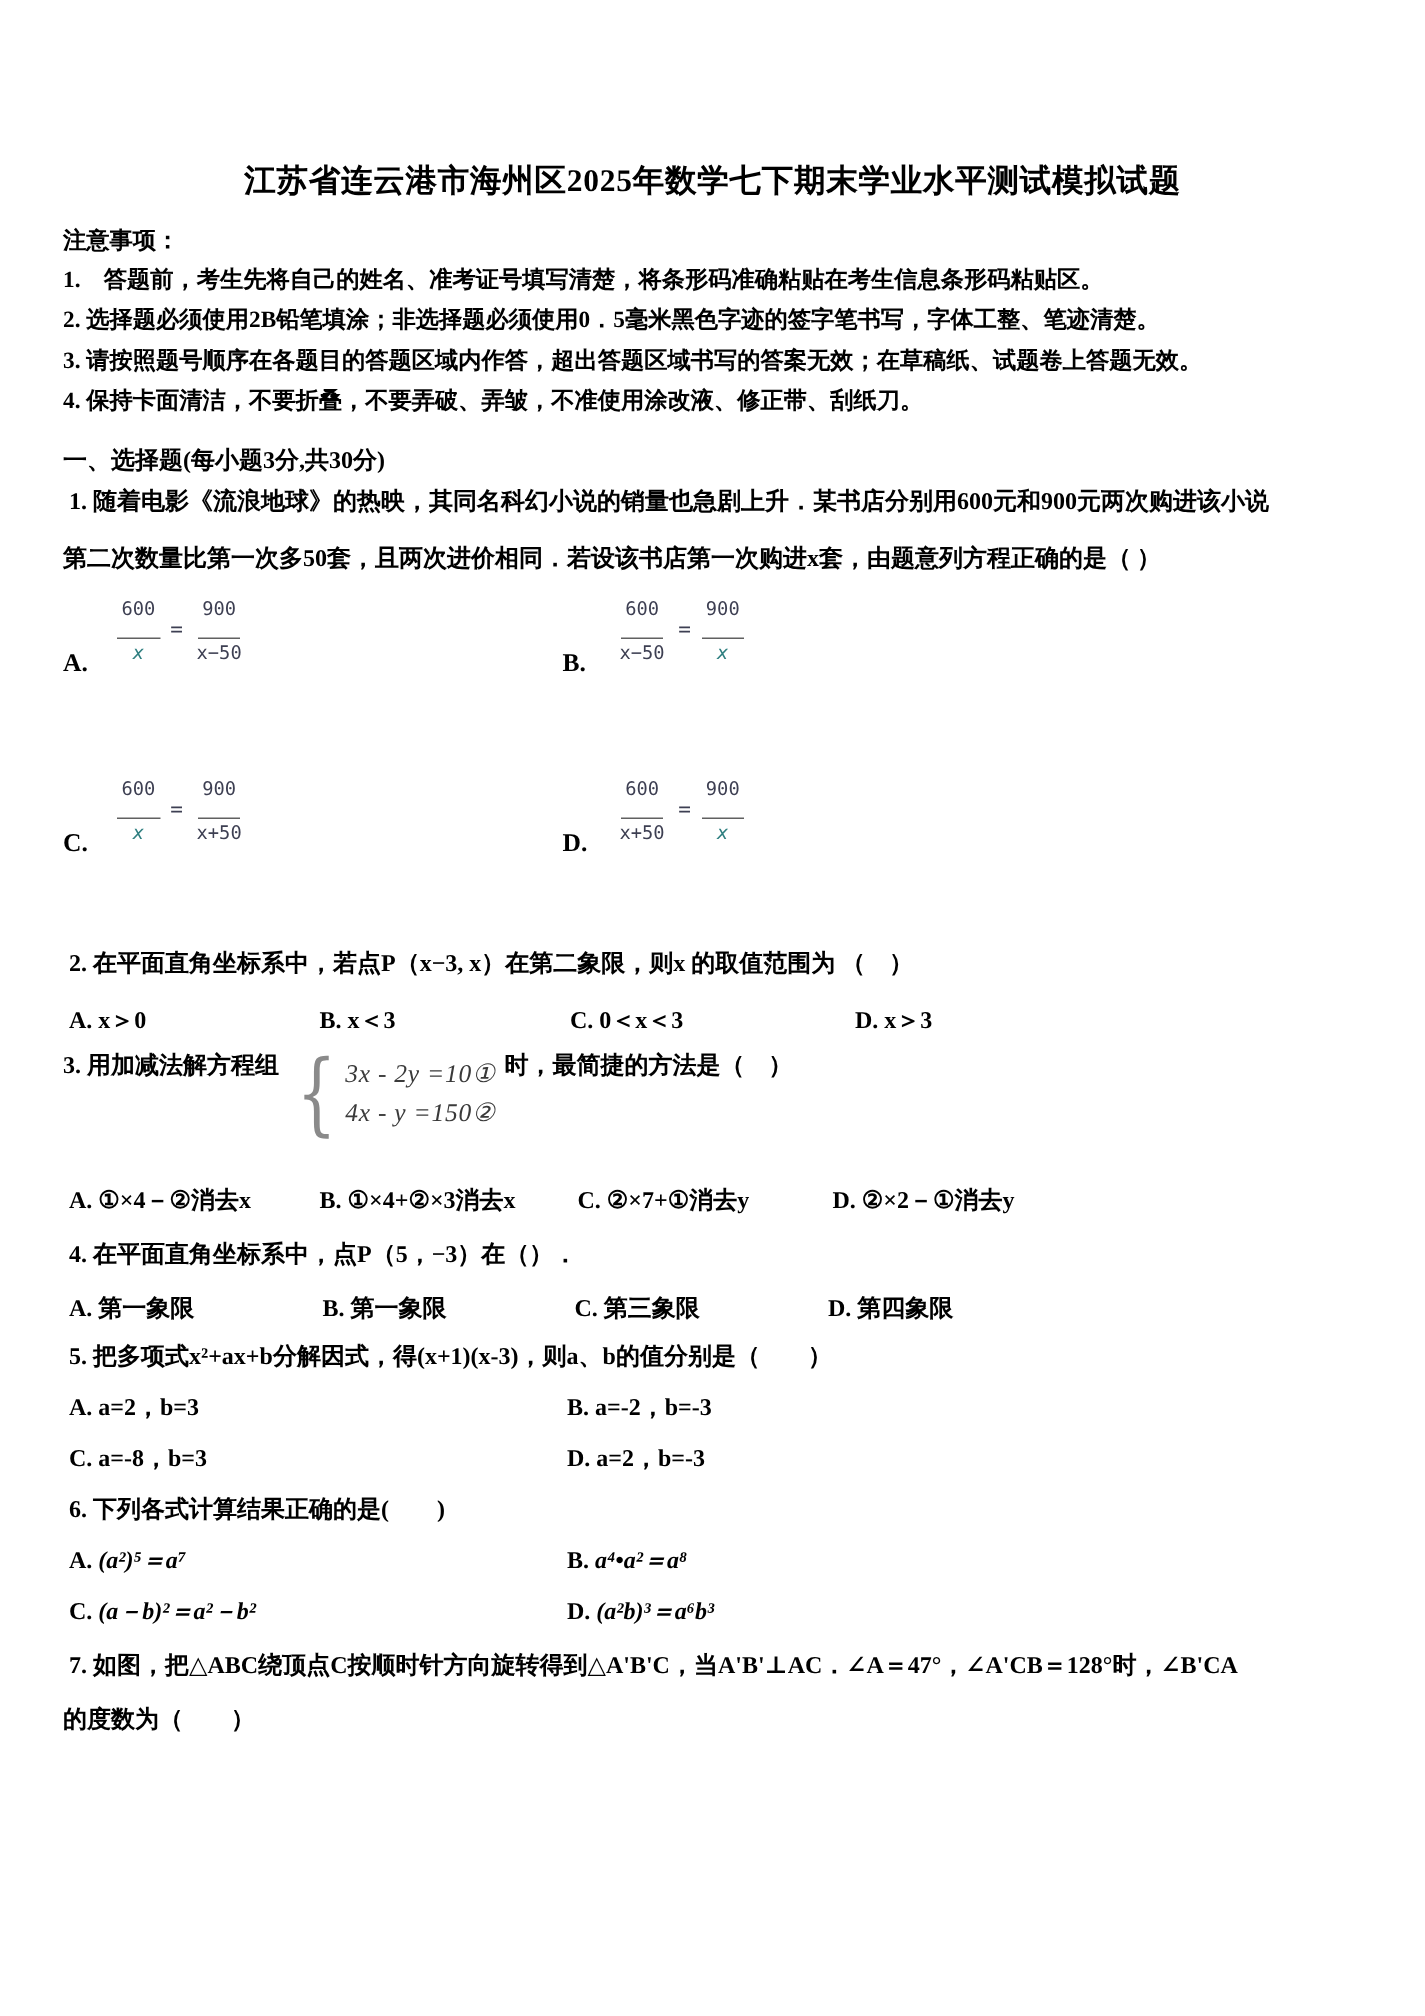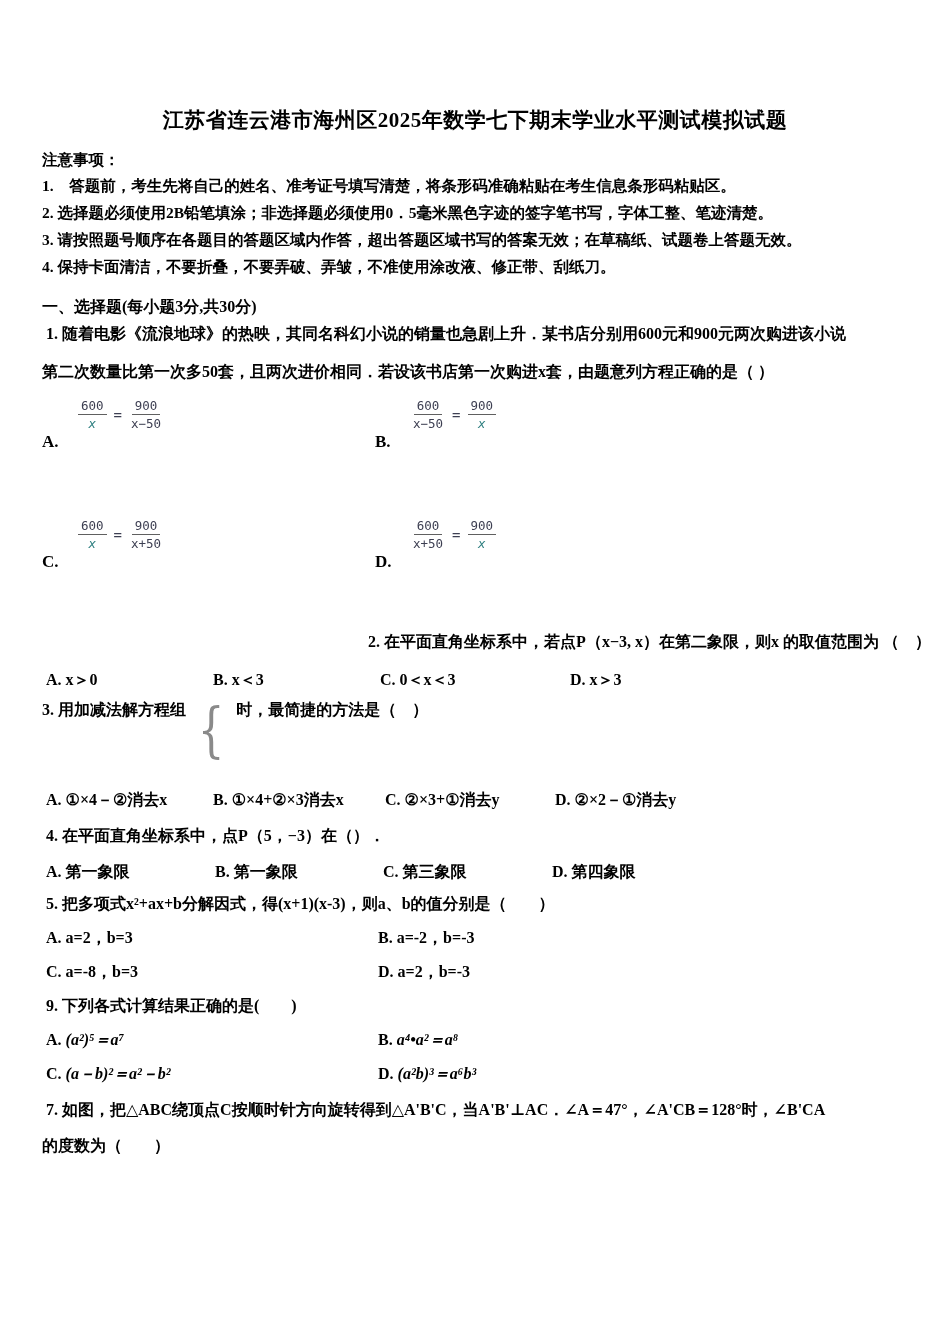--- a/index.html
+++ b/index.html
@@ -20,21 +20,21 @@
   .note{left:42px;width:880px;font-size:15.5px;font-weight:bold;white-space:nowrap;}
   .sec-head{top:297px;left:42px;font-size:16px;font-weight:bold;}
   .qline{left:42px;width:885px;font-size:16px;font-weight:bold;white-space:nowrap;}
   .optline{font-size:16px;font-weight:bold;white-space:nowrap;}
   
   .q1cell{position:absolute;width:330px;height:52px;}
   .opt-letter{position:absolute;left:0;bottom:-2px;font-size:17px;font-weight:bold;}
   .eqwrap{position:absolute;left:36px;top:0;display:inline-flex;align-items:center;gap:7px;}
   .frac{display:inline-flex;flex-direction:column;align-items:center;
         font-family:"DejaVu Sans Mono","Liberation Mono",monospace;font-size:12.5px;line-height:15px;}
-  .fnum{border-bottom:1.2px solid #606060;padding:0 3px 1px 3px;color:#3d3f52;}
+  .fnum{border-bottom:1.2px solid #606060;padding:0 3px 12px 3px;color:#3d3f52;}
   .fden{padding:1px 2px 0 2px;color:#3d3f52;}
   .fden.teal,.fnum.teal{color:#2f7f80;font-style:italic;}
   .feq{color:#3d3f52;font-size:14px;font-family:"DejaVu Sans Mono",monospace;}
   
   .q3row{top:700px;left:42px;display:flex;font-size:16px;font-weight:bold;}
   .sys{display:inline-flex;align-items:center;margin:0 6px;}
   .brace{font-size:60px;font-weight:200;color:#8a8a8a;font-family:"DejaVu Serif",serif;line-height:58px;transform:scaleX(0.7);}
   .syslines{display:inline-flex;flex-direction:column;}
   .sysline{font-family:"Liberation Serif",serif;font-style:italic;font-weight:normal;
            color:#3a3a3a;font-size:17px;line-height:26px;letter-spacing:0.5px;}
@@ -112,51 +112,55 @@
         </span>
       <span class="feq">=</span>
       <span class="frac">
           <span class="fnum">900</span>
           <span class="fden teal">x</span>
         </span>
     </span>
     <span class="opt-letter">D.</span>
   </div>
 
-  <div class="abs qline" style="top:632px;left:46px;text-align:right;">2. 在平面直角坐标系中，若点P（x−3, x）在第二象限，则x 的取值范围为 （　）</div>
+  <div class="abs qline" style="top:632px;left:46px;">2. 在平面直角坐标系中，若点P（x−3, x）在第二象限，则x 的取值范围为 （　）</div>
   <span class="abs optline" style="top:670px;left:46px;">A. x＞0</span>
   <span class="abs optline" style="top:670px;left:213px;">B. x＜3</span>
   <span class="abs optline" style="top:670px;left:380px;">C. 0＜x＜3</span>
   <span class="abs optline" style="top:670px;left:550px;margin-left:20px;">D. x＞3</span>
 
   <div class="abs q3row">
     <span class="qtext">3. 用加减法解方程组</span>
     <span class="sys">
       <span class="brace">{</span>
+      <span class="syslines">
+        <span class="sysline">3x - 2y =10①</span>
+        <span class="sysline">4x -  y =150②</span>
+      </span>
     </span>
     <span class="qtext">时，最简捷的方法是（　）</span>
   </div>
   <span class="abs optline" style="top:790px;left:46px;">A. ①×4－②消去x</span>
   <span class="abs optline" style="top:790px;left:213px;">B. ①×4+②×3消去x</span>
-  <span class="abs optline" style="top:790px;left:385px;">C. ②×3+①消去y</span>
+  <span class="abs optline" style="top:790px;left:385px;">C. ②×7+①消去y</span>
   <span class="abs optline" style="top:790px;left:555px;">D. ②×2－①消去y</span>
 
   <div class="abs qline" style="top:826px;left:46px;">4. 在平面直角坐标系中，点P（5，−3）在（）．</div>
   <span class="abs optline" style="top:862px;left:46px;">A. 第一象限</span>
   <span class="abs optline" style="top:862px;left:215px;">B. 第一象限</span>
   <span class="abs optline" style="top:862px;left:383px;">C. 第三象限</span>
   <span class="abs optline" style="top:862px;left:552px;">D. 第四象限</span>
 
   <div class="abs qline" style="top:894px;left:46px;">5. 把多项式x²+ax+b分解因式，得(x+1)(x-3)，则a、b的值分别是（　　）</div>
   <span class="abs optline" style="top:928px;left:46px;">A. a=2，b=3</span>
   <span class="abs optline" style="top:928px;left:378px;">B. a=-2，b=-3</span>
   <span class="abs optline" style="top:962px;left:46px;">C. a=-8，b=3</span>
   <span class="abs optline" style="top:962px;left:378px;">D. a=2，b=-3</span>
 
-  <div class="abs qline" style="top:996px;left:46px;">9. 下列各式计算结果正确的是(　　)</div>
+  <div class="abs qline" style="top:996px;left:46px;">6. 下列各式计算结果正确的是(　　)</div>
   <span class="abs optline" style="top:1030px;left:46px;"><span>A.</span>&nbsp;<span class="italic-math">(a²)⁵＝a⁷</span></span>
   <span class="abs optline" style="top:1030px;left:378px;"><span>B.</span>&nbsp;<span class="italic-math">a⁴•a²＝a⁸</span></span>
   <span class="abs optline" style="top:1064px;left:46px;"><span>C.</span>&nbsp;<span class="italic-math">(a－b)²＝a²－b²</span></span>
   <span class="abs optline" style="top:1064px;left:378px;"><span>D.</span>&nbsp;<span class="italic-math">(a²b)³＝a⁶b³</span></span>
 
   <div class="abs qline" style="top:1100px;left:46px;">7. 如图，把△ABC绕顶点C按顺时针方向旋转得到△A'B'C，当A'B'⊥AC．∠A＝47°，∠A'CB＝128°时，∠B'CA</div>
   <div class="abs qline" style="top:1136px;">的度数为（　　）</div>
 
 </div>
 

